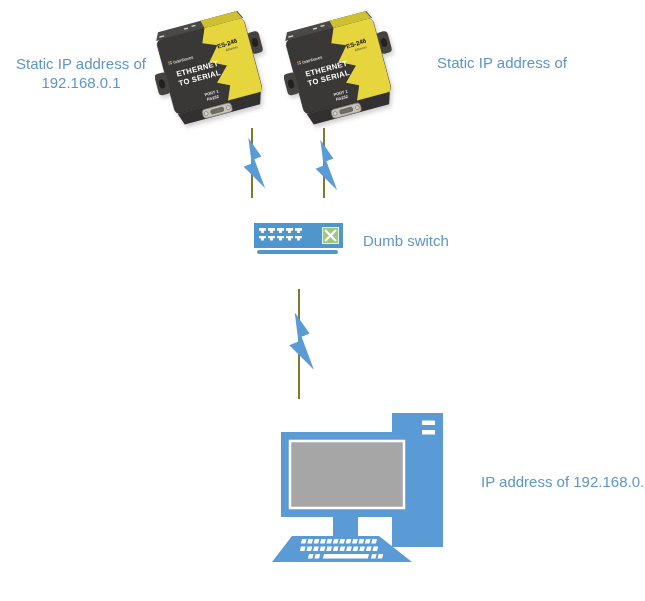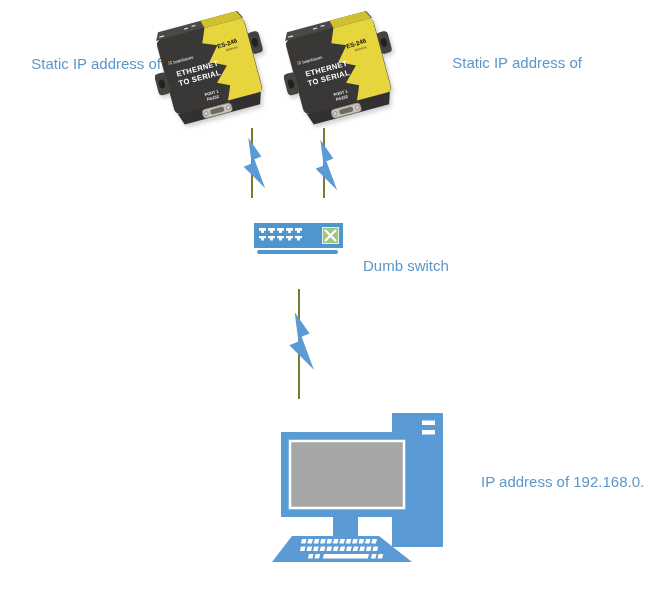--- a/index.html
+++ b/index.html
@@ -1,18 +1,18 @@
 <!DOCTYPE html>
 <html><head>
 <meta charset="utf-8">
 <style>
   html,body{margin:0;padding:0;background:#fff;}
   #stage{position:relative;width:645px;height:601px;background:#ffffff;overflow:hidden;
          font-family:"Liberation Sans",sans-serif;}
-  .caption{position:absolute;color:#5e96c8;font-size:15px;line-height:19px;text-align:right;}
+  .caption{position:absolute;color:#5e96c8;font-size:15px;line-height:19px;text-align:center;}
   .caption-left{left:1px;top:54px;width:160px;}
   .caption-right{left:422px;top:53px;width:160px;}
   .caption-inline{position:absolute;color:#5e96c8;font-size:15px;white-space:nowrap;}
   .olive-line{position:absolute;width:2px;background:#7d7c2e;}
   .bolt{position:absolute;}
   .device{position:absolute;width:110px;height:128px;filter:drop-shadow(2px 3px 2px rgba(0,0,0,0.18));}
   
   .switch{position:absolute;left:254px;top:223px;width:89px;height:25px;background:#4f96ce;}
   .switch-ports{position:absolute;left:5px;top:5px;display:flex;gap:2px;}
   .port-col{display:flex;flex-direction:column;gap:2.5px;}
@@ -22,20 +22,21 @@
   .switch-base{position:absolute;left:257px;top:250px;width:81px;height:4px;background:#4f96ce;border-radius:2px;}
   svg text{font-family:"Liberation Sans",sans-serif;}
 </style>
 </head>
 <body>
 
 <div id="stage">
 
   <div class="caption caption-left">
     <div>Static IP address of</div>
+    <div>192.168.0.1</div>
   </div>
 
   <div class="caption caption-right">
     <div>Static IP address of</div>
   </div>
 
   <svg class="device" style="left:155px;top:4px;" viewBox="0 0 110 128">
     <g transform="rotate(-15 55 64)">
       <polygon points="14,16 96,16 100,24 10,24" fill="#4b4945"></polygon>
       <rect x="10" y="24" width="90" height="76" rx="5" fill="#3a3836" stroke="#242220" stroke-width="0.6"></rect>
@@ -139,21 +140,21 @@
           <div class="port"></div>
           <div class="port"></div>
         </div>
     </div>
     <svg class="uplink" viewBox="0 0 17 17">
       <rect x="0.5" y="0.5" width="16" height="16" fill="#9fc87e" stroke="#e9f2df" stroke-width="1"></rect>
       <path d="M3,3 L14,14 M14,3 L3,14" stroke="#ffffff" stroke-width="2.2"></path>
     </svg>
   </div>
   <div class="switch-base"></div>
-  <div class="caption-inline" style="left:363px;top:232px;margin-top:25px;">Dumb switch</div>
+  <div class="caption-inline" style="left:363px;top:232px;">Dumb switch</div>
 
   <div class="olive-line" style="left:298px;top:289px;height:110px;"></div>
   <svg class="bolt" style="left:284px;top:309px;" width="32" height="64" viewBox="0 0 30 54">
     <polygon points="10,0 24,20 16.5,23 28,54 5,31 13.5,27.5" fill="#5b9bd5"></polygon>
   </svg>
 
   <svg style="position:absolute;left:263px;top:404px;" width="190" height="165" viewBox="0 0 190 165">
 
     <rect x="129" y="9" width="51" height="134" fill="#5b9bd5"></rect>
     <rect x="159" y="16.5" width="13" height="4.5" fill="#ffffff"></rect>

